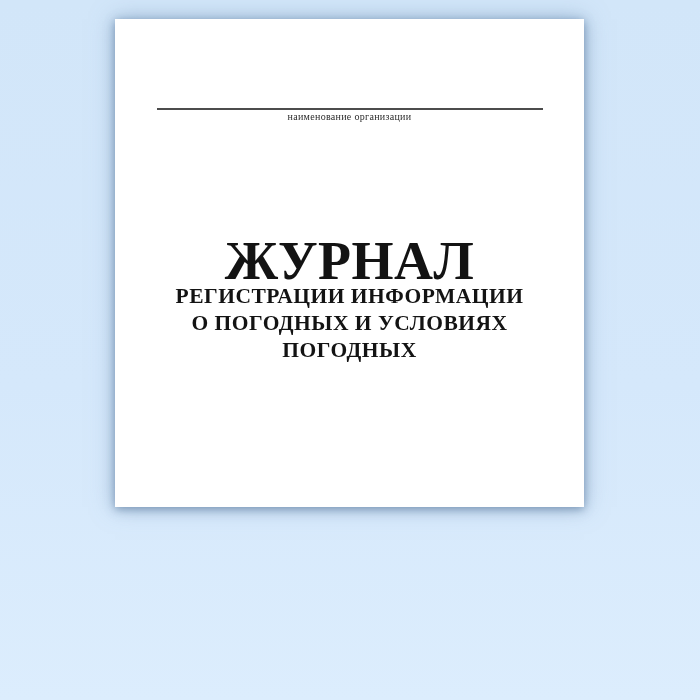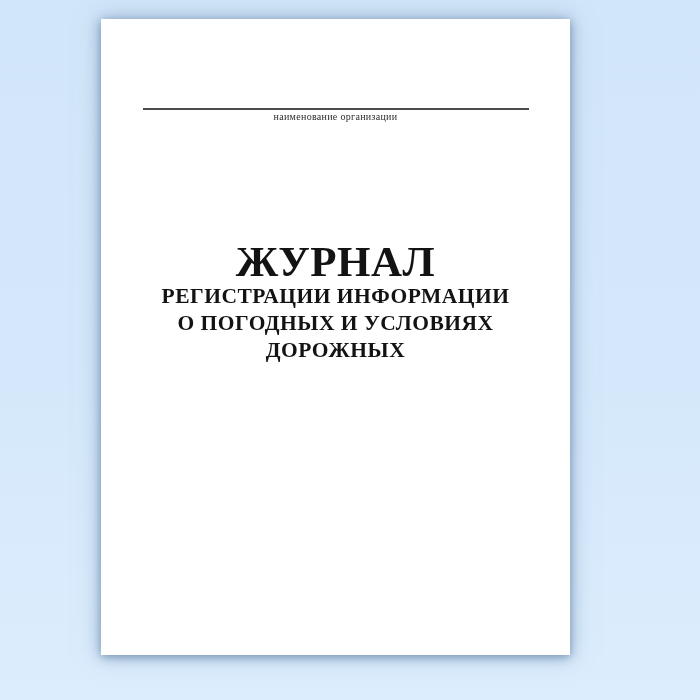--- a/index.html
+++ b/index.html
@@ -13,24 +13,24 @@
     overflow: hidden;
     font-family: "Liberation Serif", "DejaVu Serif", serif;
   }
   .stage {
     position: absolute;
     inset: 0;
     background: linear-gradient(180deg, #d2e6f9 0%, #d5e8fb 55%, #dcedfd 100%);
   }
   .page {
     position: absolute;
-    left: 101px;
+    left: 115px;
     top: 19px;
     width: 469px;
-    height: 636px;
+    height: 488px;
     background: #ffffff;
     box-shadow: 0 2px 9px rgba(90, 120, 155, 0.70),
                 0 0 22px rgba(115, 150, 185, 0.55);
   }
   
   .org-block {
     position: absolute;
     top: 0;
     left: 0;
     right: 0;
@@ -51,21 +51,21 @@
   
   .title-block {
     position: absolute;
     top: 221px;
     left: 0;
     right: 0;
     text-align: center;
     color: #131313;
   }
   .journal-title {
-    font-size: 43px;
+    font-size: 54px;
     font-weight: bold;
     line-height: 43px;
     letter-spacing: 0.5px;
   }
   .journal-subtitle {
     font-size: 21.5px;
     font-weight: bold;
     line-height: 27px;
     letter-spacing: 0.5px;
   }
@@ -92,21 +92,21 @@
     <div class="org-block">
       <div class="org-rule"></div>
       <div class="org-caption">наименование организации</div>
     </div>
 
     <div class="title-block">
       <div class="journal-title">ЖУРНАЛ</div>
       <div class="journal-subtitle">
         <span>РЕГИСТРАЦИИ ИНФОРМАЦИИ</span><br>
         <span>О ПОГОДНЫХ И УСЛОВИЯХ</span><br>
-        <span>ДОРОЖНЫХ</span>
+        <span>ПОГОДНЫХ</span>
       </div>
     </div>
 
     <div class="dates-block">
     </div>
 
   </div>
 </div>
 
 </body></html>

